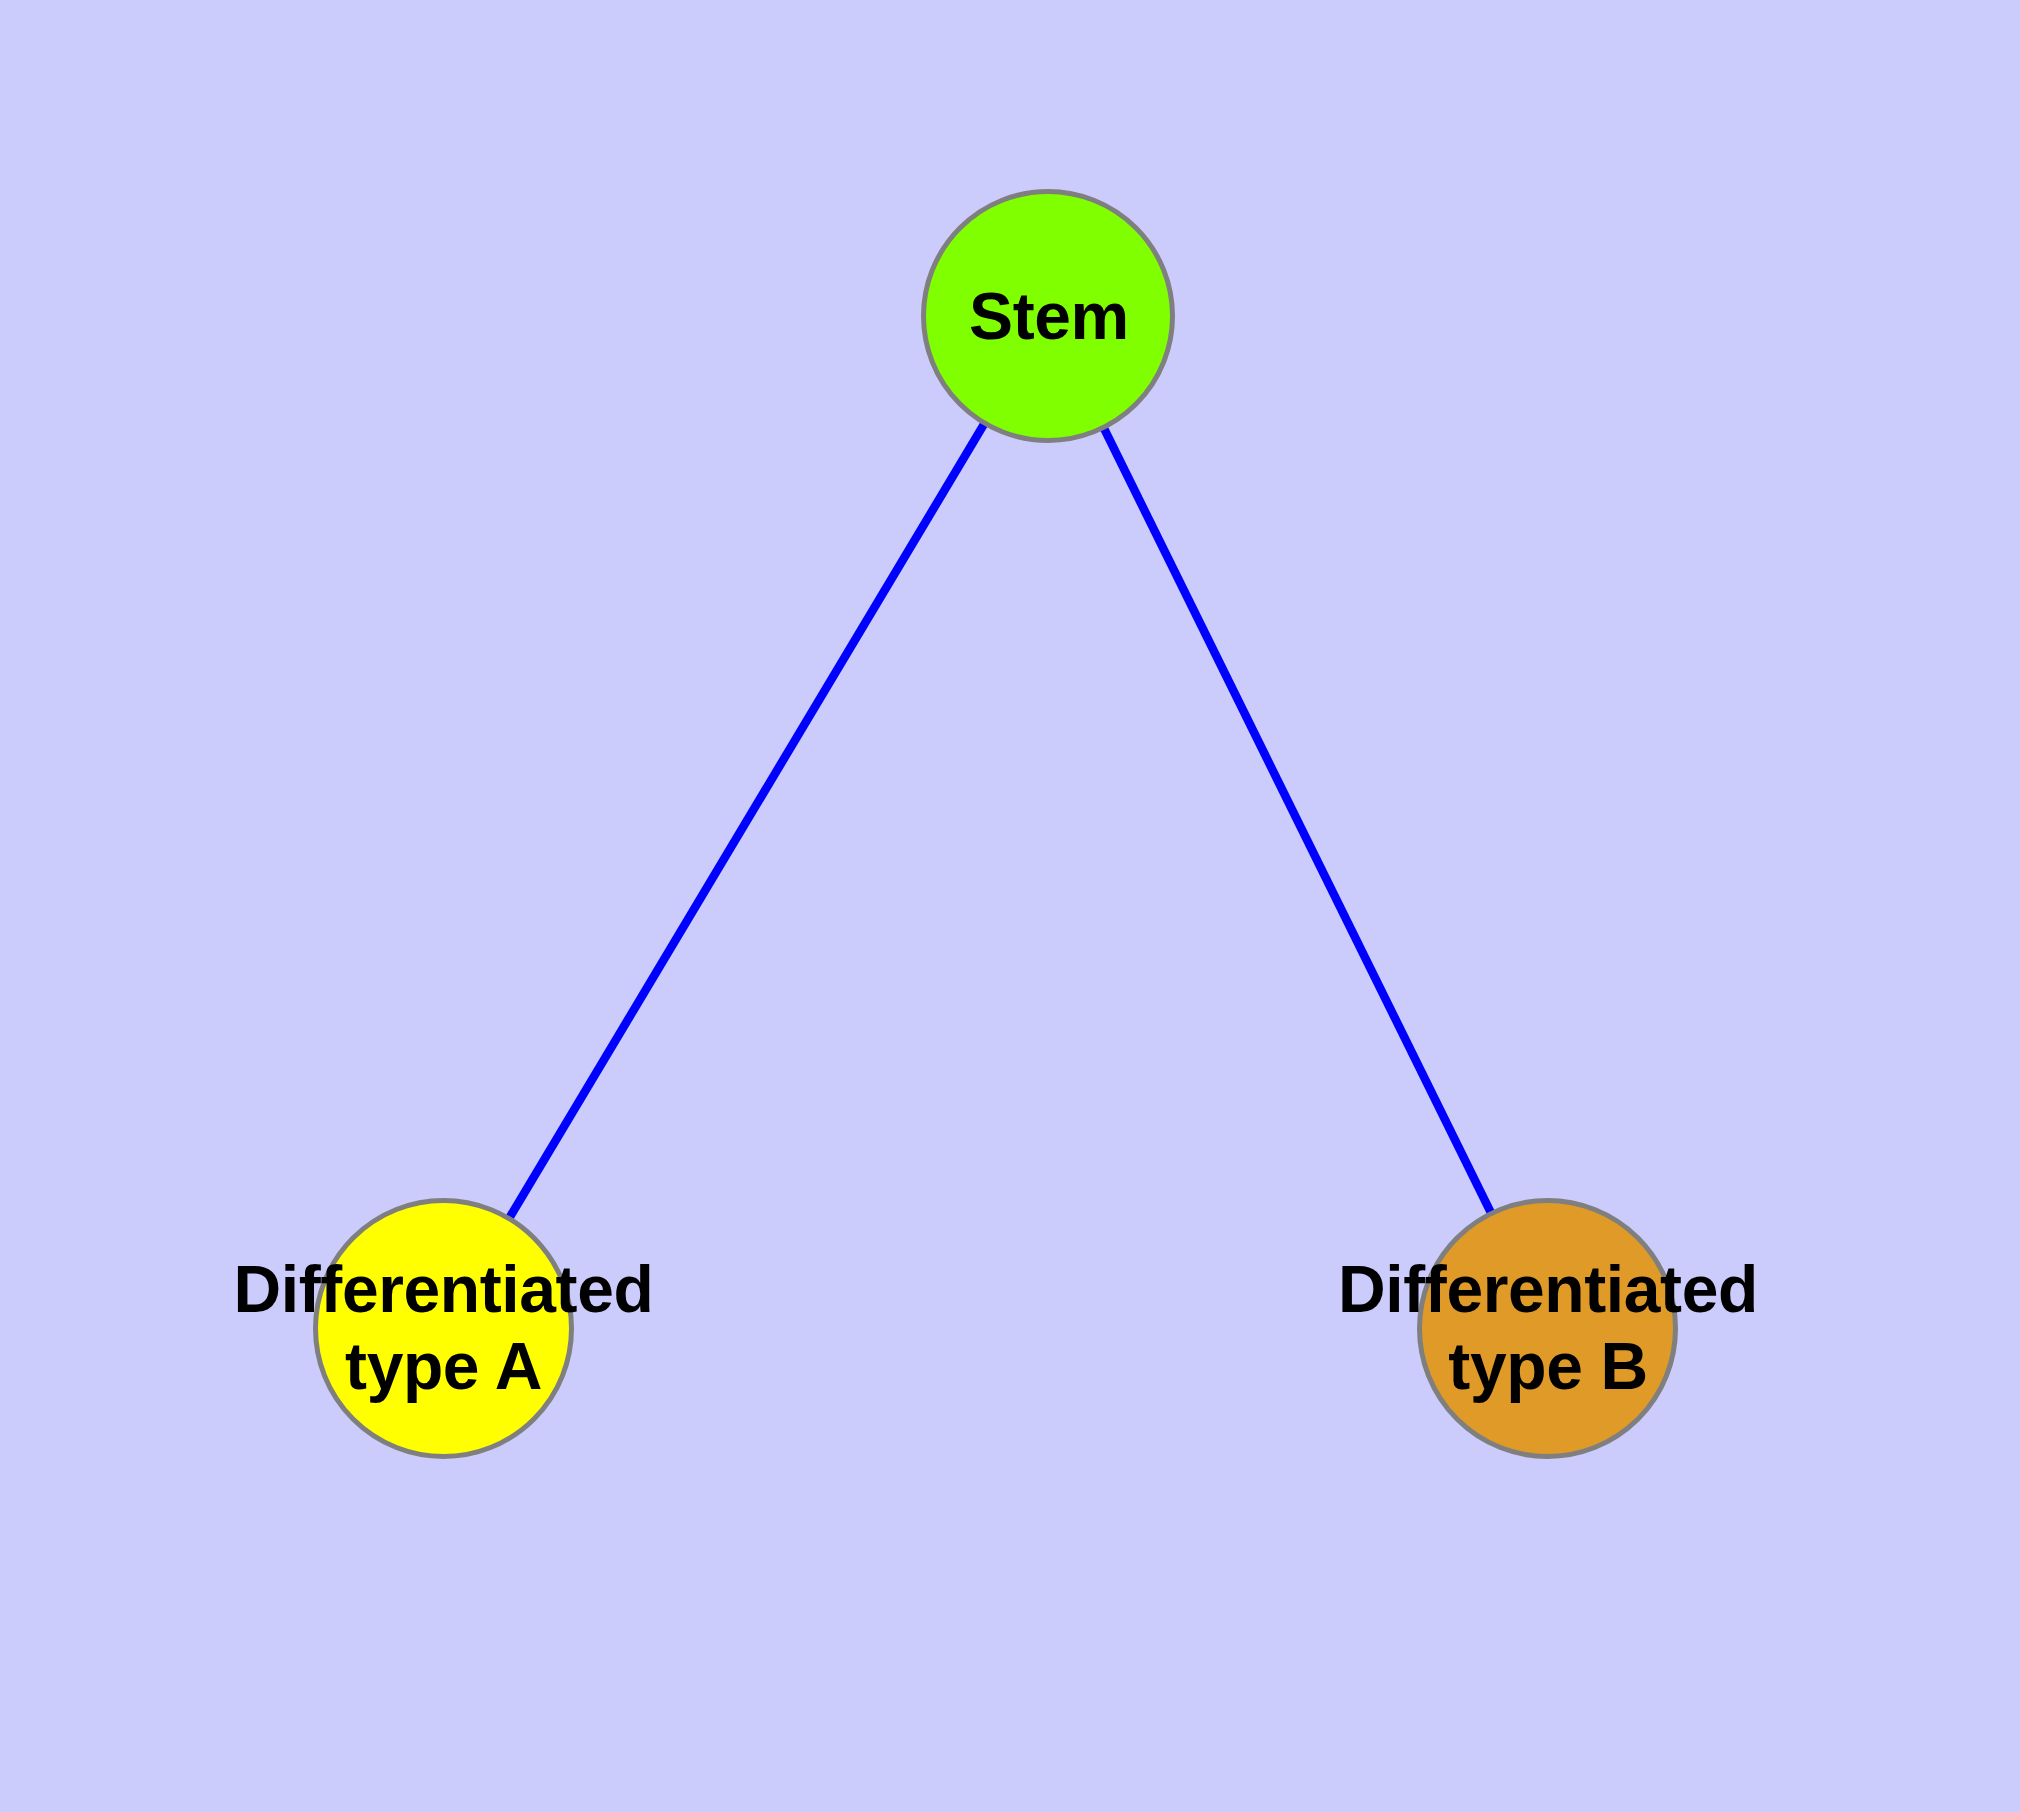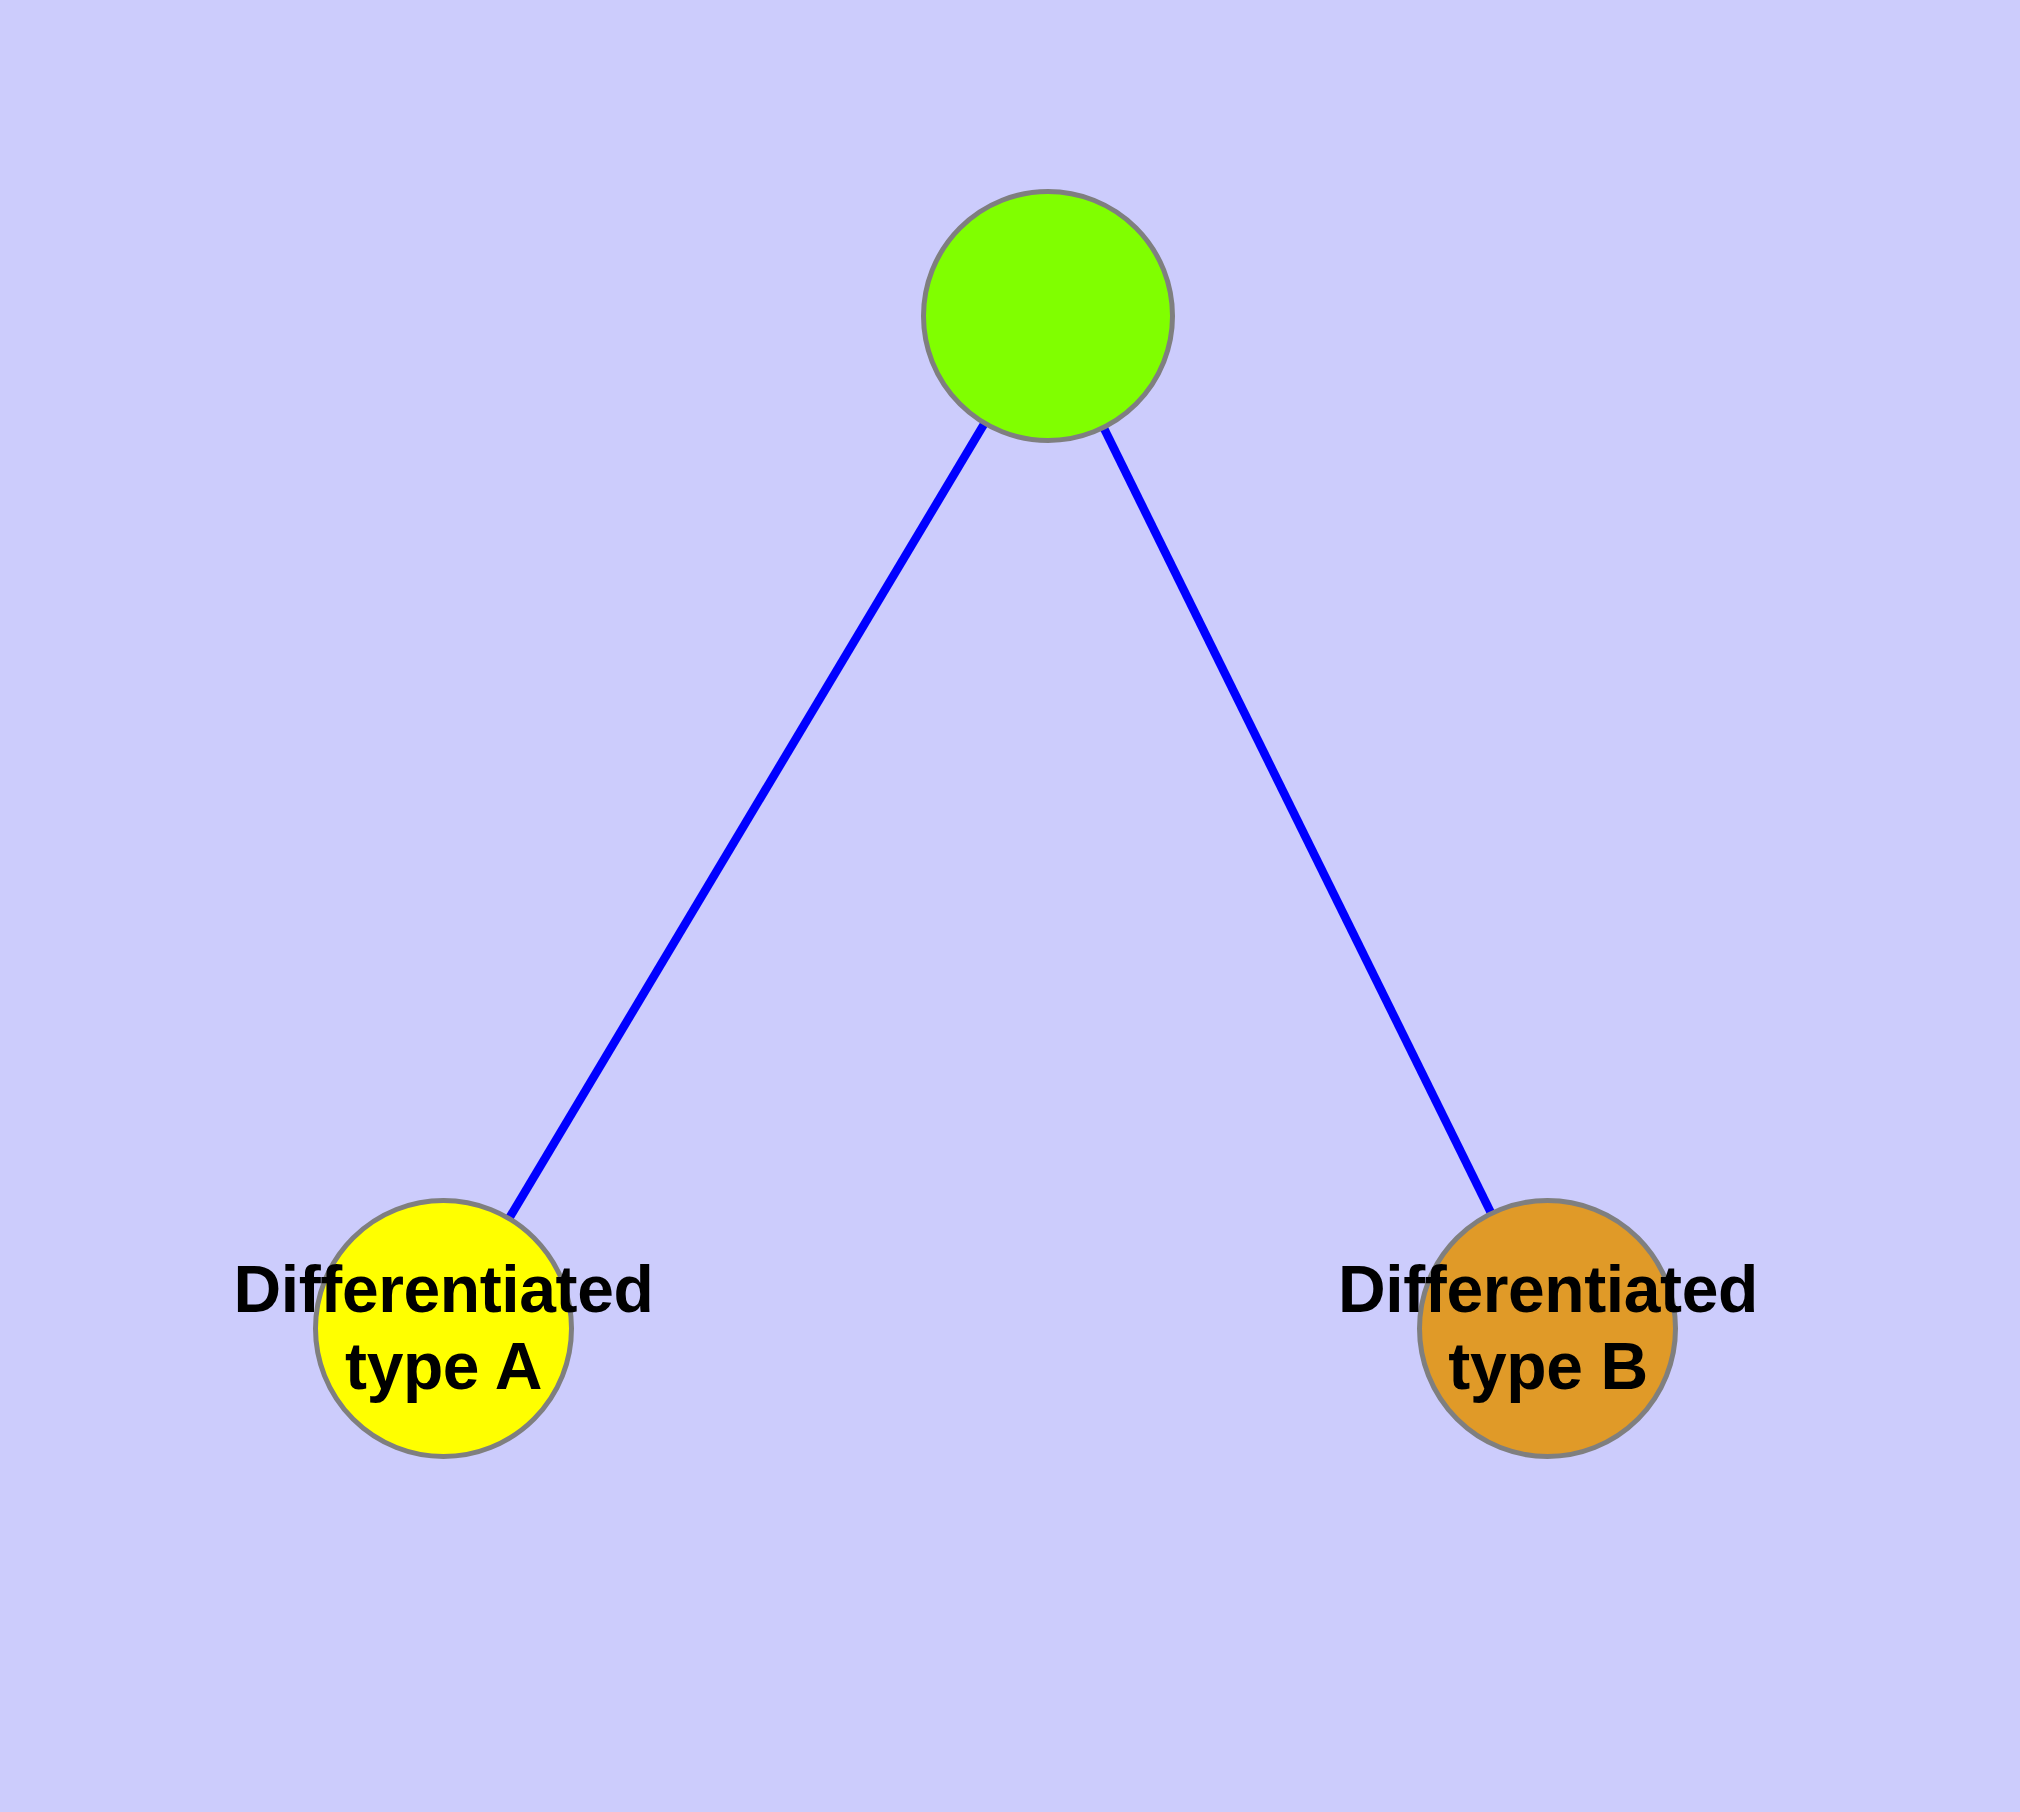--- a/index.html
+++ b/index.html
@@ -50,19 +50,20 @@
 
   <svg id="edge-layer" viewBox="0 0 2384 2138">
     <line x1="1237" y1="373" x2="523" y2="1567" stroke="#0000ff" stroke-width="10"></line>
     <line x1="1237" y1="373" x2="1826" y2="1567" stroke="#0000ff" stroke-width="10"></line>
   </svg>
 
   <div class="node" style="left: 921px; top: 189px; width: 254px; height: 254px; background: rgb(128, 255, 0); border-color: rgb(127, 127, 127);"></div>
   <div class="node" style="left: 313px; top: 1198px; width: 261px; height: 261px; background: rgb(255, 255, 0); border-color: rgb(127, 127, 127);"></div>
   <div class="node" style="left: 1417px; top: 1198px; width: 261px; height: 261px; background: rgb(224, 154, 40); border-color: rgb(127, 127, 127);"></div>
 
+  <div class="node-label" style="font-size: 66px; width: 848px; left: 625px; top: 278px;">Stem</div>
   <div class="node-label" style="font-size: 66px; width: 848px; left: 19.5px; top: 1251px;">Differentiated
 type A</div>
   <div class="node-label" style="font-size: 66px; width: 848px; left: 1124px; top: 1251px;">Differentiated
 type B</div>
 
 </div>
 
 
 </body></html>

